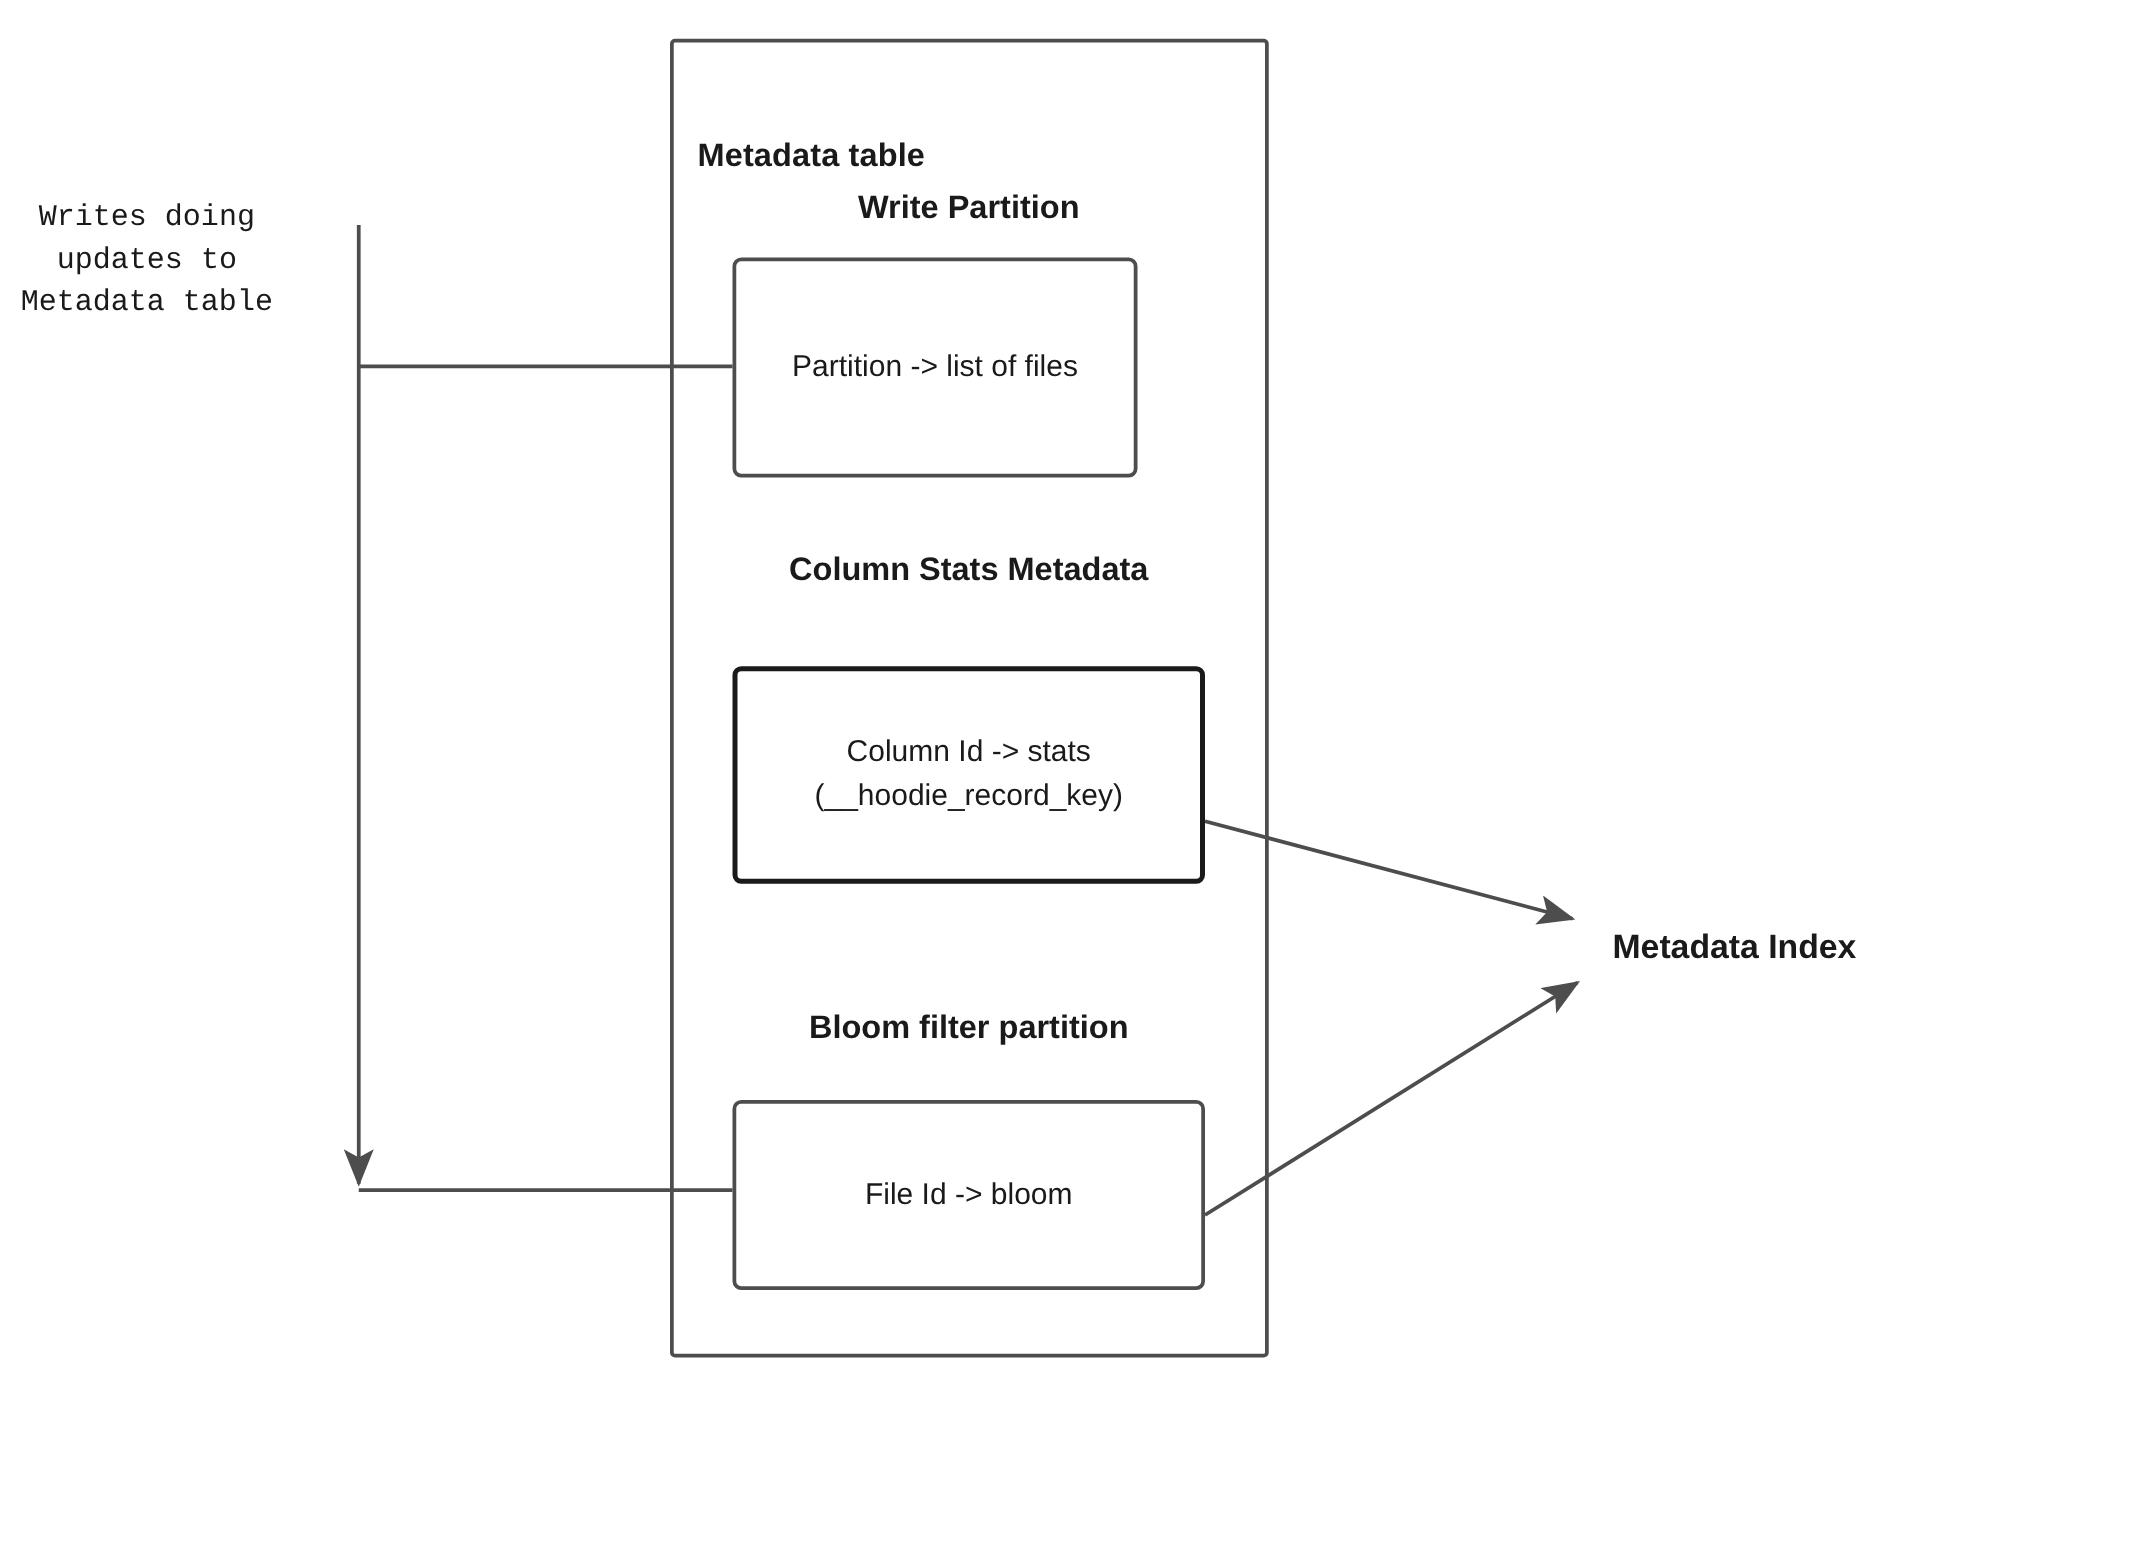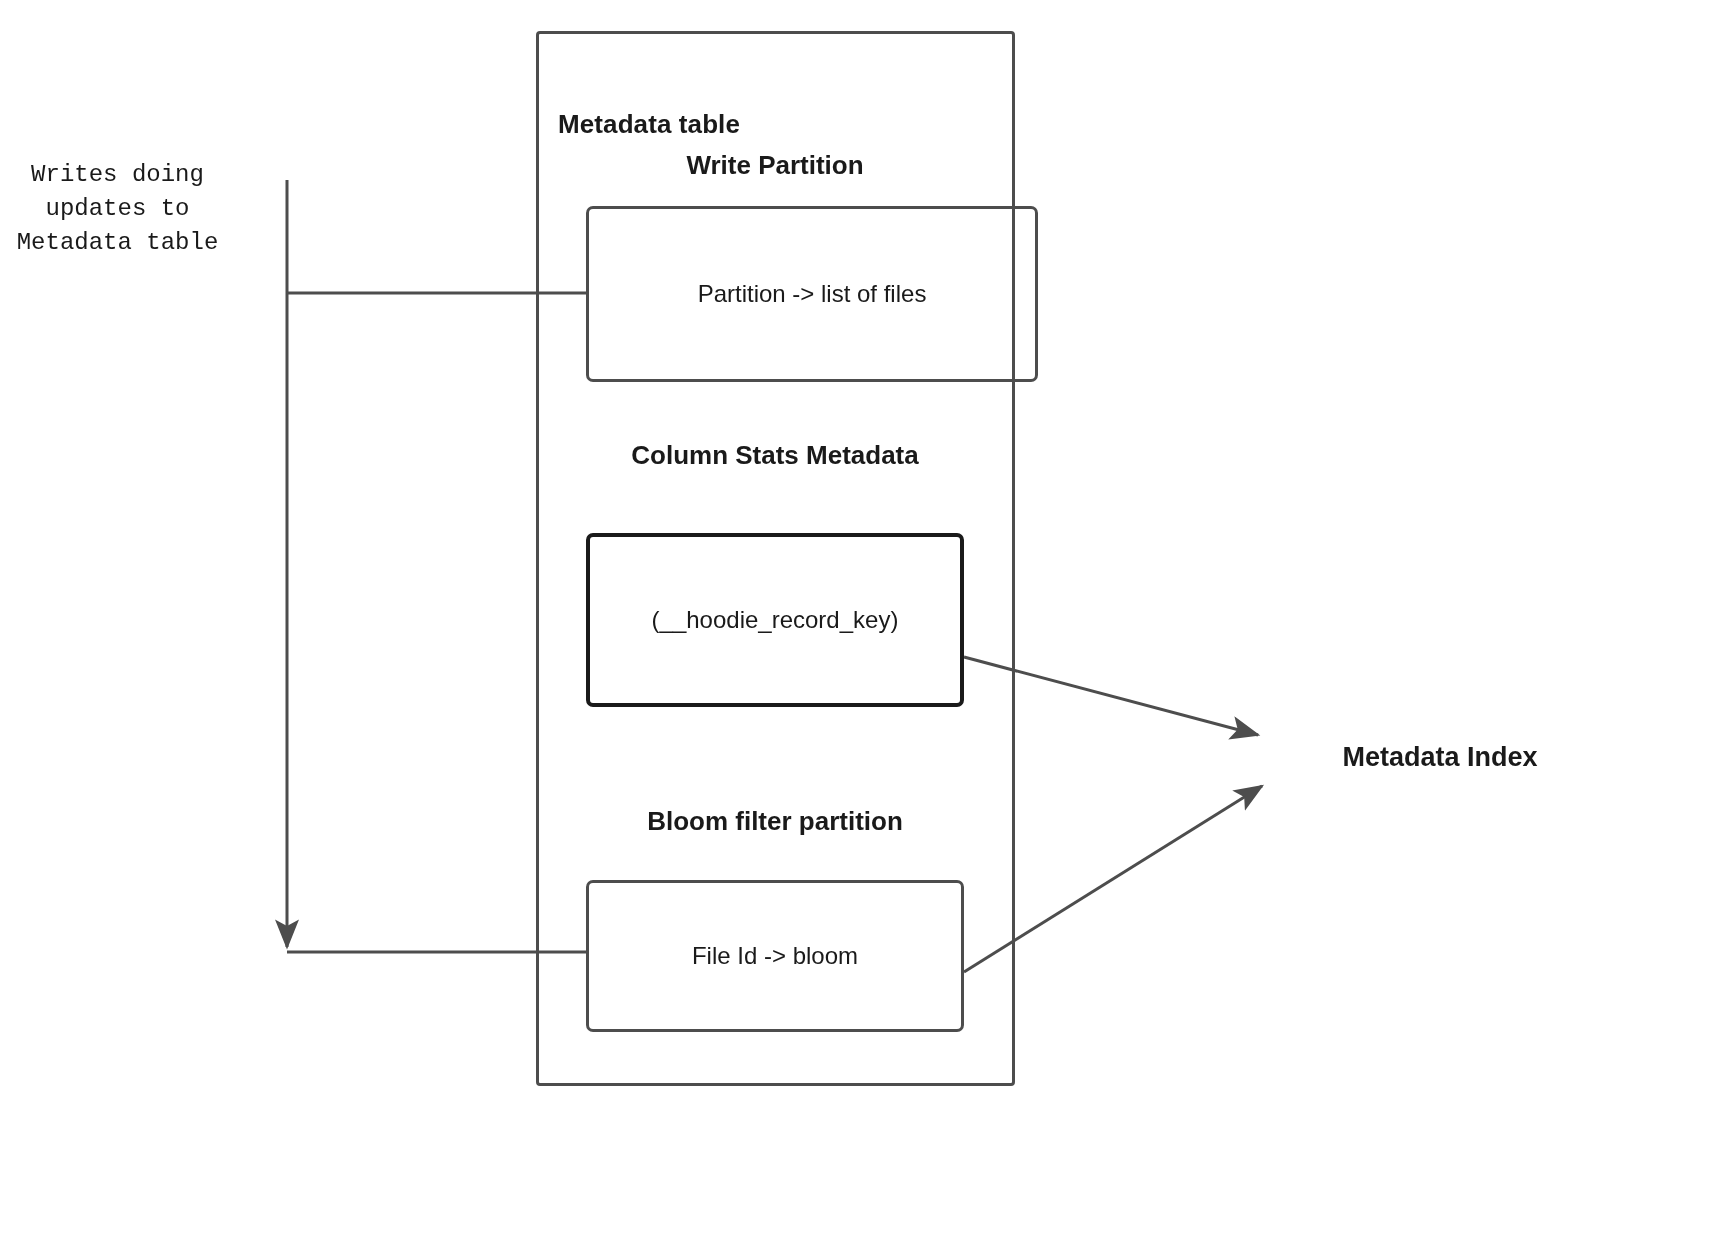--- a/index.html
+++ b/index.html
@@ -77,40 +77,40 @@
     background: transparent;
   }
   .inner-box.emphasis { border-color: #1a1a1a; border-width: 4px; }
   .inner-label {
     text-align: center;
     font-size: 24px;
     line-height: 1.45;
     color: #1a1a1a;
     padding: 0 10px;
   }
-  #box-files   { left: 586px; top: 206px;  width: 452px; height: 176px; }
+  #box-files   { left: 586px; top: 206px;  width: 324px; height: 176px; }
   #box-colstats{ left: 586px; top: 533px;  width: 378px; height: 174px; }
   #box-bloom   { left: 586px; top: 880px;  width: 378px; height: 152px; }
 
   
   .note {
     position: absolute;
     text-align: center;
     font-size: 24px;
     line-height: 1.42;
     color: #1a1a1a;
   }
   #note-writes { left: 10px; top: 158px; width: 215px; font-family: Liberation Mono, monospace; }
 
   .index-title {
     position: absolute;
     left: 1290px;
     top: 742px;
     width: 300px;
-    text-align: center;
+    text-align: left;
     font-size: 27px;
     font-weight: bold;
     color: #1a1a1a;
     white-space: nowrap;
   }
   #note-index-sub { left: 1296px; top: 818px; width: 288px; }
 </style>
 </head>
 <body>
 
@@ -140,20 +140,21 @@
   <div class="outer-title">Metadata table</div>
 
   <div class="section-heading" id="heading-files">Write Partition</div>
   <div class="inner-box" id="box-files">
     <div class="inner-label">Partition -&gt; list of files</div>
   </div>
 
   <div class="section-heading" id="heading-colstats">Column Stats Metadata</div>
   <div class="inner-box emphasis" id="box-colstats">
     <div class="inner-label">
+      <div>Column Id  -&gt; stats</div>
       <div>(__hoodie_record_key)</div>
     </div>
   </div>
 
   <div class="section-heading" id="heading-bloom">Bloom filter partition</div>
   <div class="inner-box" id="box-bloom">
     <div class="inner-label">File Id -&gt; bloom</div>
   </div>
 
   <div class="index-title">Metadata Index</div>

